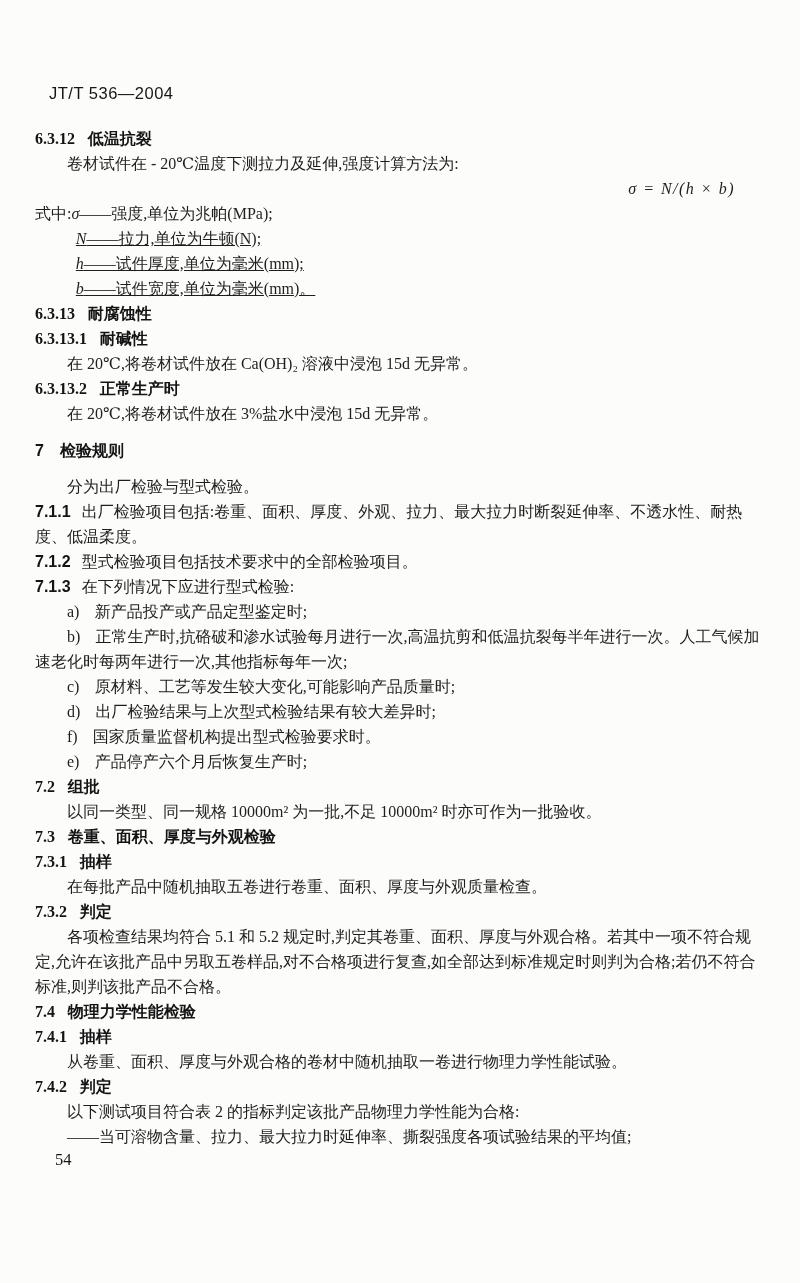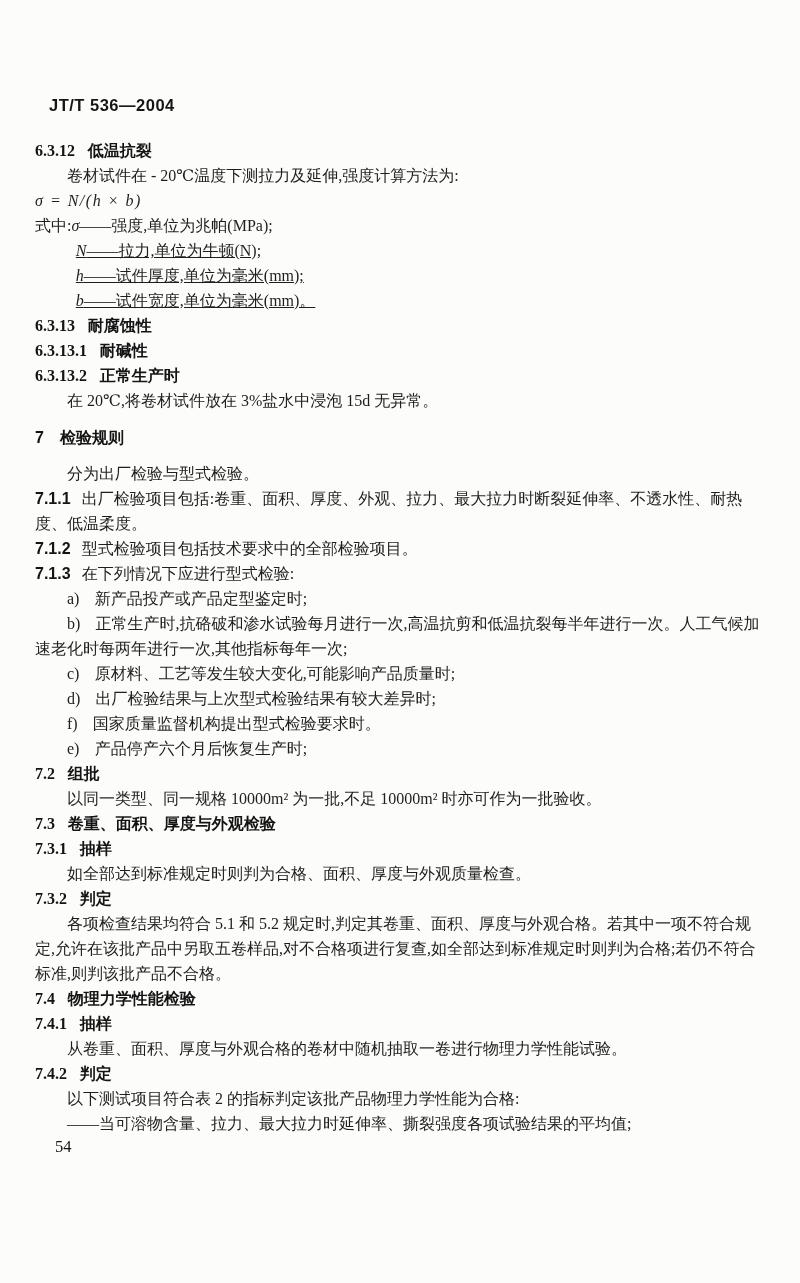--- a/index.html
+++ b/index.html
@@ -12,28 +12,27 @@
     width: 800px;
     height: 1283px;
     box-sizing: border-box;
     background: #fcfcfa;
     padding: 84px 35px 0 35px;
     overflow: hidden;
     color: #1e1e1e;
   }
   .running-head {
     font-family: "Liberation Sans", "DejaVu Sans", sans-serif;
-    font-weight: 700;
+    font-weight: 400;
     font-size: 16.5px;
     line-height: 18px;
     color: #161616;
     margin-left: 14px;
     margin-bottom: 24px;
     letter-spacing: 0.5px;
-    margin-top: 12px;
   }
   .doc-body { width: 730px; }
   .line {
     font-family: "Liberation Serif", "DejaVu Serif", serif;
     font-size: 16px;
     line-height: 25px;
     color: #1e1e1e;
   }
   
   .h1 {
@@ -65,21 +64,21 @@
   
   .flush { text-indent: 0; }
   
   .var { padding-left: 2.55em; text-decoration: underline; }
   .mvar {
     font-style: italic;
     font-family: "Liberation Serif", "DejaVu Serif", serif;
   }
   
   .formula {
-    text-align: left;
+    text-align: right;
     font-style: italic;
     letter-spacing: 1.5px;
     padding-right: 30px;
   }
   .page-number {
     font-family: "Liberation Serif", "DejaVu Serif", serif;
     font-size: 16.5px;
     line-height: 22px;
     color: #161616;
     padding-left: 20px;
@@ -94,38 +93,39 @@
   <div class="doc-body" id="doc-lines">
       <div class="line h2"><span class="num">6.3.12</span><span class="title">低温抗裂</span></div>
       <div class="line body"><span class="text">卷材试件在 - 20℃温度下测拉力及延伸,强度计算方法为:</span></div>
       <div class="line formula"><span class="text">σ = N/(h × b)</span></div>
       <div class="line flush"><span class="prefix">式中:</span><span class="mvar">σ</span><span class="text">——强度,单位为兆帕(MPa);</span></div>
       <div class="line var"><span class="mvar">N</span><span class="text">——拉力,单位为牛顿(N);</span></div>
       <div class="line var"><span class="mvar">h</span><span class="text">——试件厚度,单位为毫米(mm);</span></div>
       <div class="line var"><span class="mvar">b</span><span class="text">——试件宽度,单位为毫米(mm)。</span></div>
       <div class="line h2"><span class="num">6.3.13</span><span class="title">耐腐蚀性</span></div>
       <div class="line h2"><span class="num">6.3.13.1</span><span class="title">耐碱性</span></div>
+      <div class="line body"><span class="text">在 20℃,将卷材试件放在 Ca(OH)₂ 溶液中浸泡 15d 无异常。</span></div>
       <div class="line h2"><span class="num">6.3.13.2</span><span class="title">正常生产时</span></div>
       <div class="line body"><span class="text">在 20℃,将卷材试件放在 3%盐水中浸泡 15d 无异常。</span></div>
       <div class="line h1"><span class="num">7</span><span class="title">检验规则</span></div>
       <div class="line body"><span class="text">分为出厂检验与型式检验。</span></div>
       <div class="line clause"><span class="num">7.1.1</span><span class="text">出厂检验项目包括:卷重、面积、厚度、外观、拉力、最大拉力时断裂延伸率、不透水性、耐热度、低温柔度。</span></div>
       <div class="line clause"><span class="num">7.1.2</span><span class="text">型式检验项目包括技术要求中的全部检验项目。</span></div>
       <div class="line clause"><span class="num">7.1.3</span><span class="text">在下列情况下应进行型式检验:</span></div>
       <div class="line list"><span class="marker">a)</span><span class="text">新产品投产或产品定型鉴定时;</span></div>
       <div class="line list"><span class="marker">b)</span><span class="text">正常生产时,抗硌破和渗水试验每月进行一次,高温抗剪和低温抗裂每半年进行一次。人工气候加速老化时每两年进行一次,其他指标每年一次;</span></div>
       <div class="line list"><span class="marker">c)</span><span class="text">原材料、工艺等发生较大变化,可能影响产品质量时;</span></div>
       <div class="line list"><span class="marker">d)</span><span class="text">出厂检验结果与上次型式检验结果有较大差异时;</span></div>
       <div class="line list"><span class="marker">f)</span><span class="text">国家质量监督机构提出型式检验要求时。</span></div>
       <div class="line list"><span class="marker">e)</span><span class="text">产品停产六个月后恢复生产时;</span></div>
       <div class="line h2"><span class="num">7.2</span><span class="title">组批</span></div>
       <div class="line body"><span class="text">以同一类型、同一规格 10000m² 为一批,不足 10000m² 时亦可作为一批验收。</span></div>
       <div class="line h2"><span class="num">7.3</span><span class="title">卷重、面积、厚度与外观检验</span></div>
       <div class="line h2"><span class="num">7.3.1</span><span class="title">抽样</span></div>
-      <div class="line body"><span class="text">如全部达到标准规定时则判为合格、面积、厚度与外观质量检查。</span></div>
+      <div class="line body"><span class="text">在每批产品中随机抽取五卷进行卷重、面积、厚度与外观质量检查。</span></div>
       <div class="line h2"><span class="num">7.3.2</span><span class="title">判定</span></div>
       <div class="line body"><span class="text">各项检查结果均符合 5.1 和 5.2 规定时,判定其卷重、面积、厚度与外观合格。若其中一项不符合规定,允许在该批产品中另取五卷样品,对不合格项进行复查,如全部达到标准规定时则判为合格;若仍不符合标准,则判该批产品不合格。</span></div>
       <div class="line h2"><span class="num">7.4</span><span class="title">物理力学性能检验</span></div>
       <div class="line h2"><span class="num">7.4.1</span><span class="title">抽样</span></div>
       <div class="line body"><span class="text">从卷重、面积、厚度与外观合格的卷材中随机抽取一卷进行物理力学性能试验。</span></div>
       <div class="line h2"><span class="num">7.4.2</span><span class="title">判定</span></div>
       <div class="line body"><span class="text">以下测试项目符合表 2 的指标判定该批产品物理力学性能为合格:</span></div>
       <div class="line body"><span class="text">——当可溶物含量、拉力、最大拉力时延伸率、撕裂强度各项试验结果的平均值;</span></div>
     </div>
 

